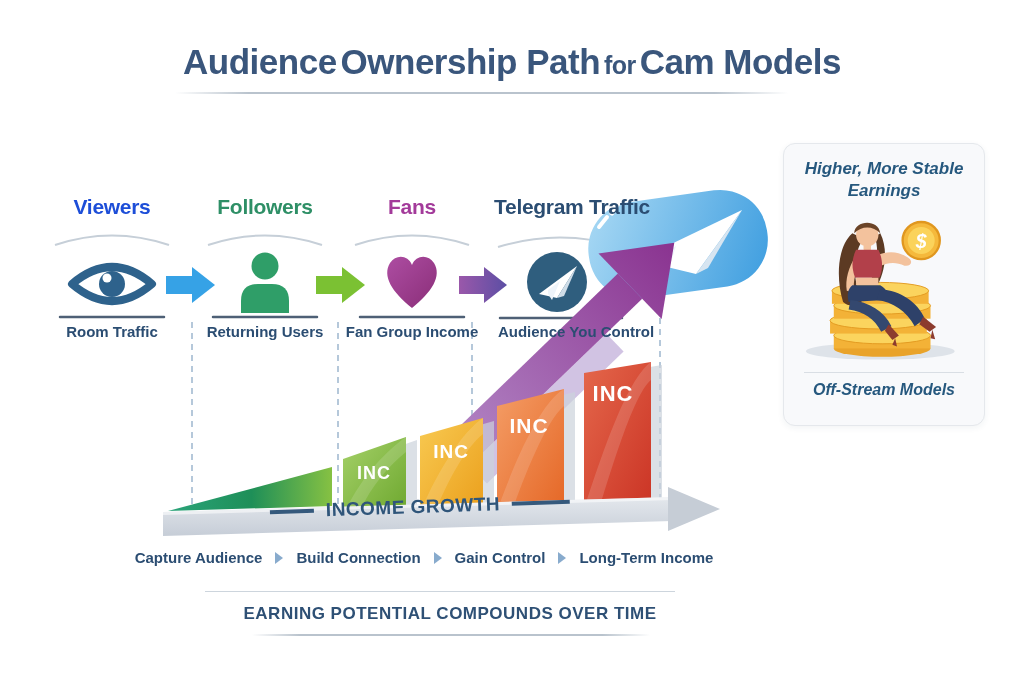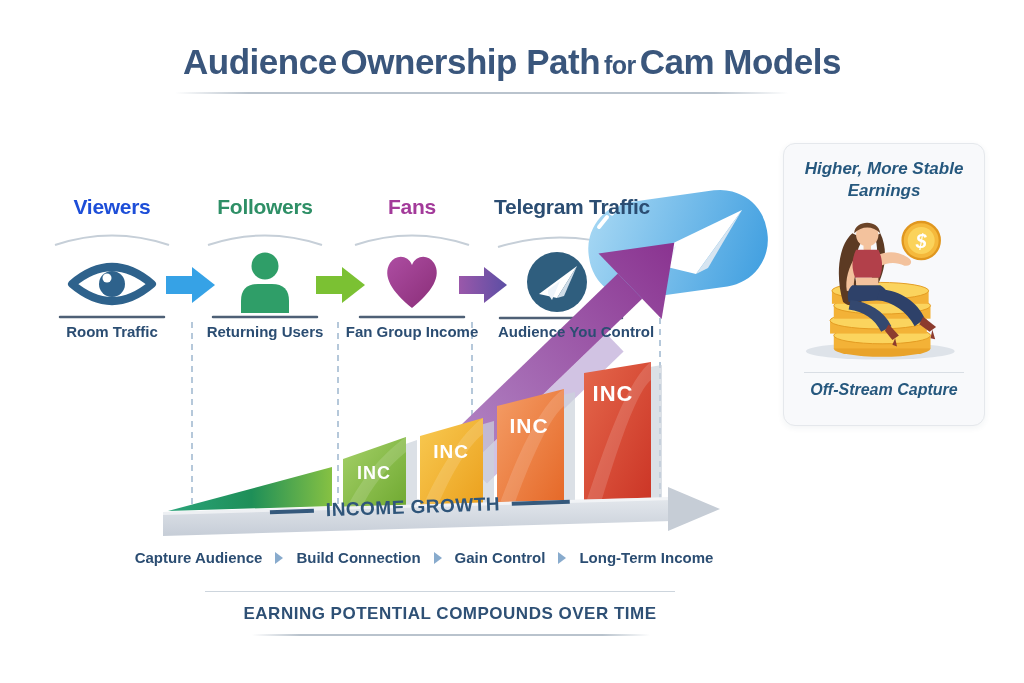--- a/index.html
+++ b/index.html
@@ -278,16 +278,16 @@
         <path d="M 105 124 L 116 136 L 109 141 L 101 131 Z" fill="#8c3b2e"></path>
         <path d="M 112 139 L 114 148 L 109 146 Z" fill="#8c3b2e"></path>
       </g>
       <g>
         <circle cx="140" cy="34" r="20" fill="#f5b93c" stroke="#e0971f" stroke-width="2.5"></circle>
         <circle cx="140" cy="34" r="14.5" fill="#fbd35b"></circle>
         <text x="140" y="42" text-anchor="middle" font-family="Liberation Sans, sans-serif" font-size="21" font-weight="800" fill="#ffffff">$</text>
       </g>
     </svg>
     <div class="card-divider"></div>
-    <div class="card-caption">Off-Stream Capture</div>
+    <div class="card-caption">Off-Stream Models</div>
   </div>
 
 </div>
 
 </body></html>

